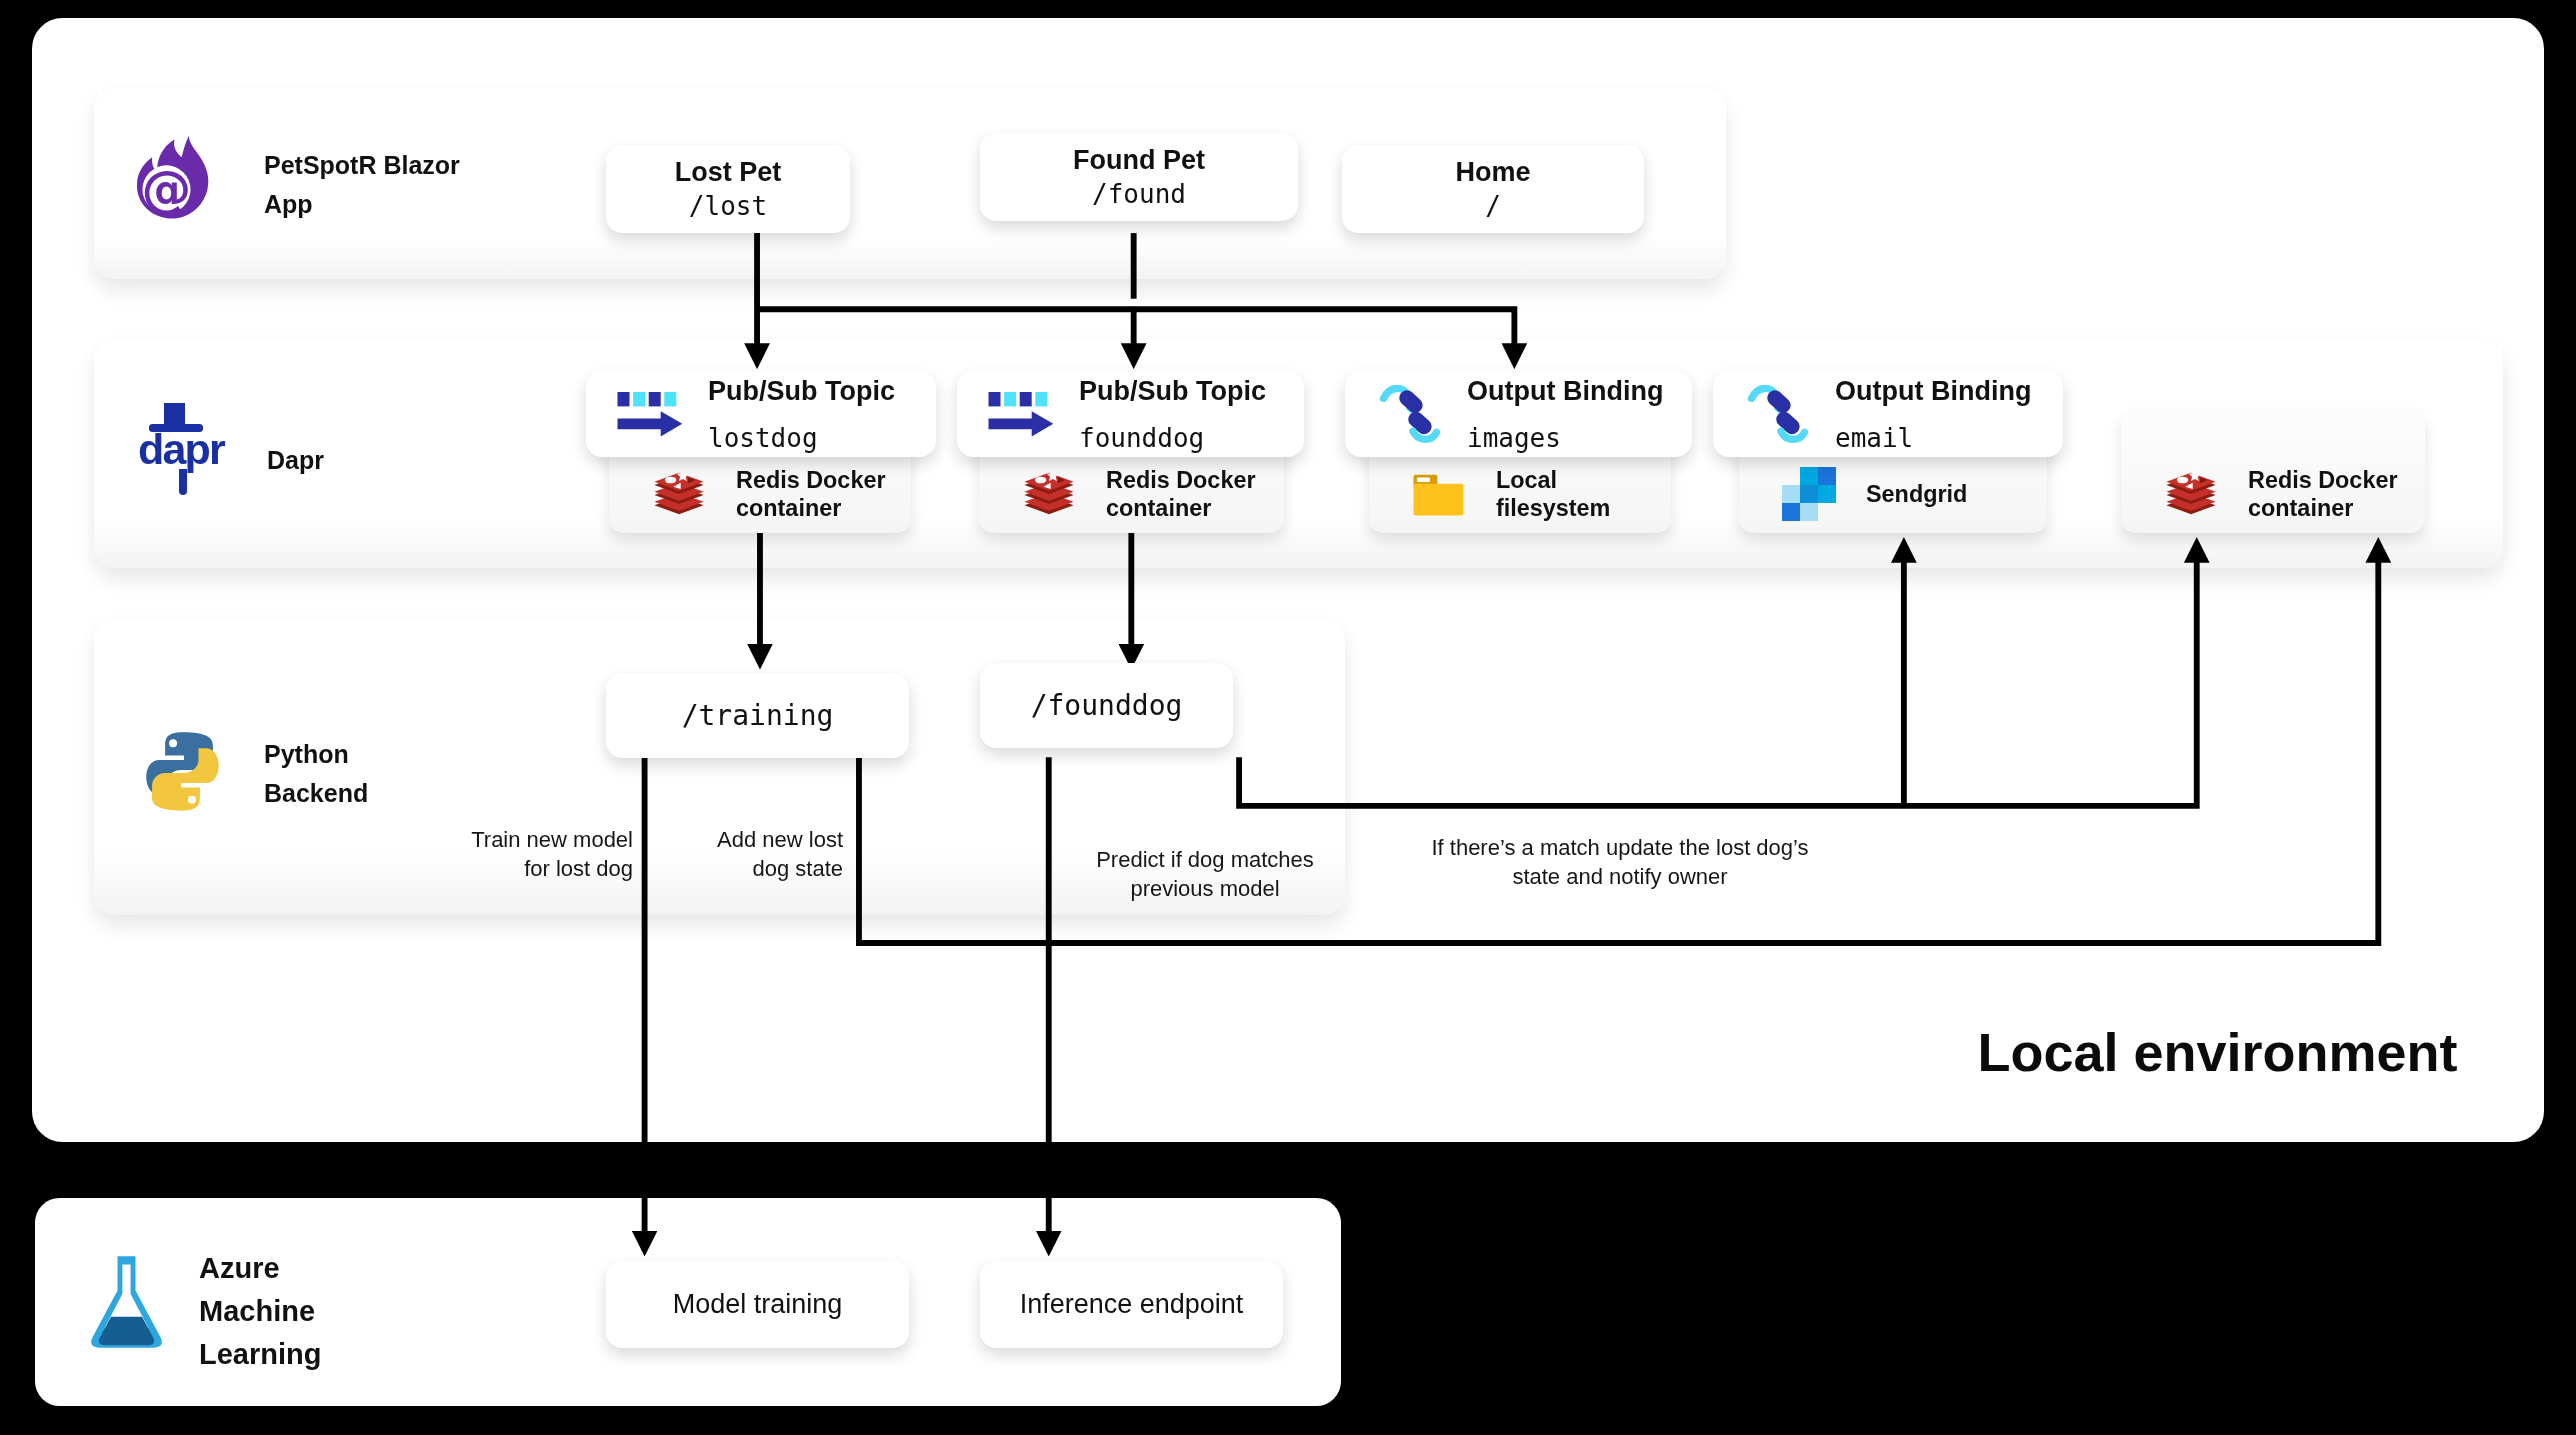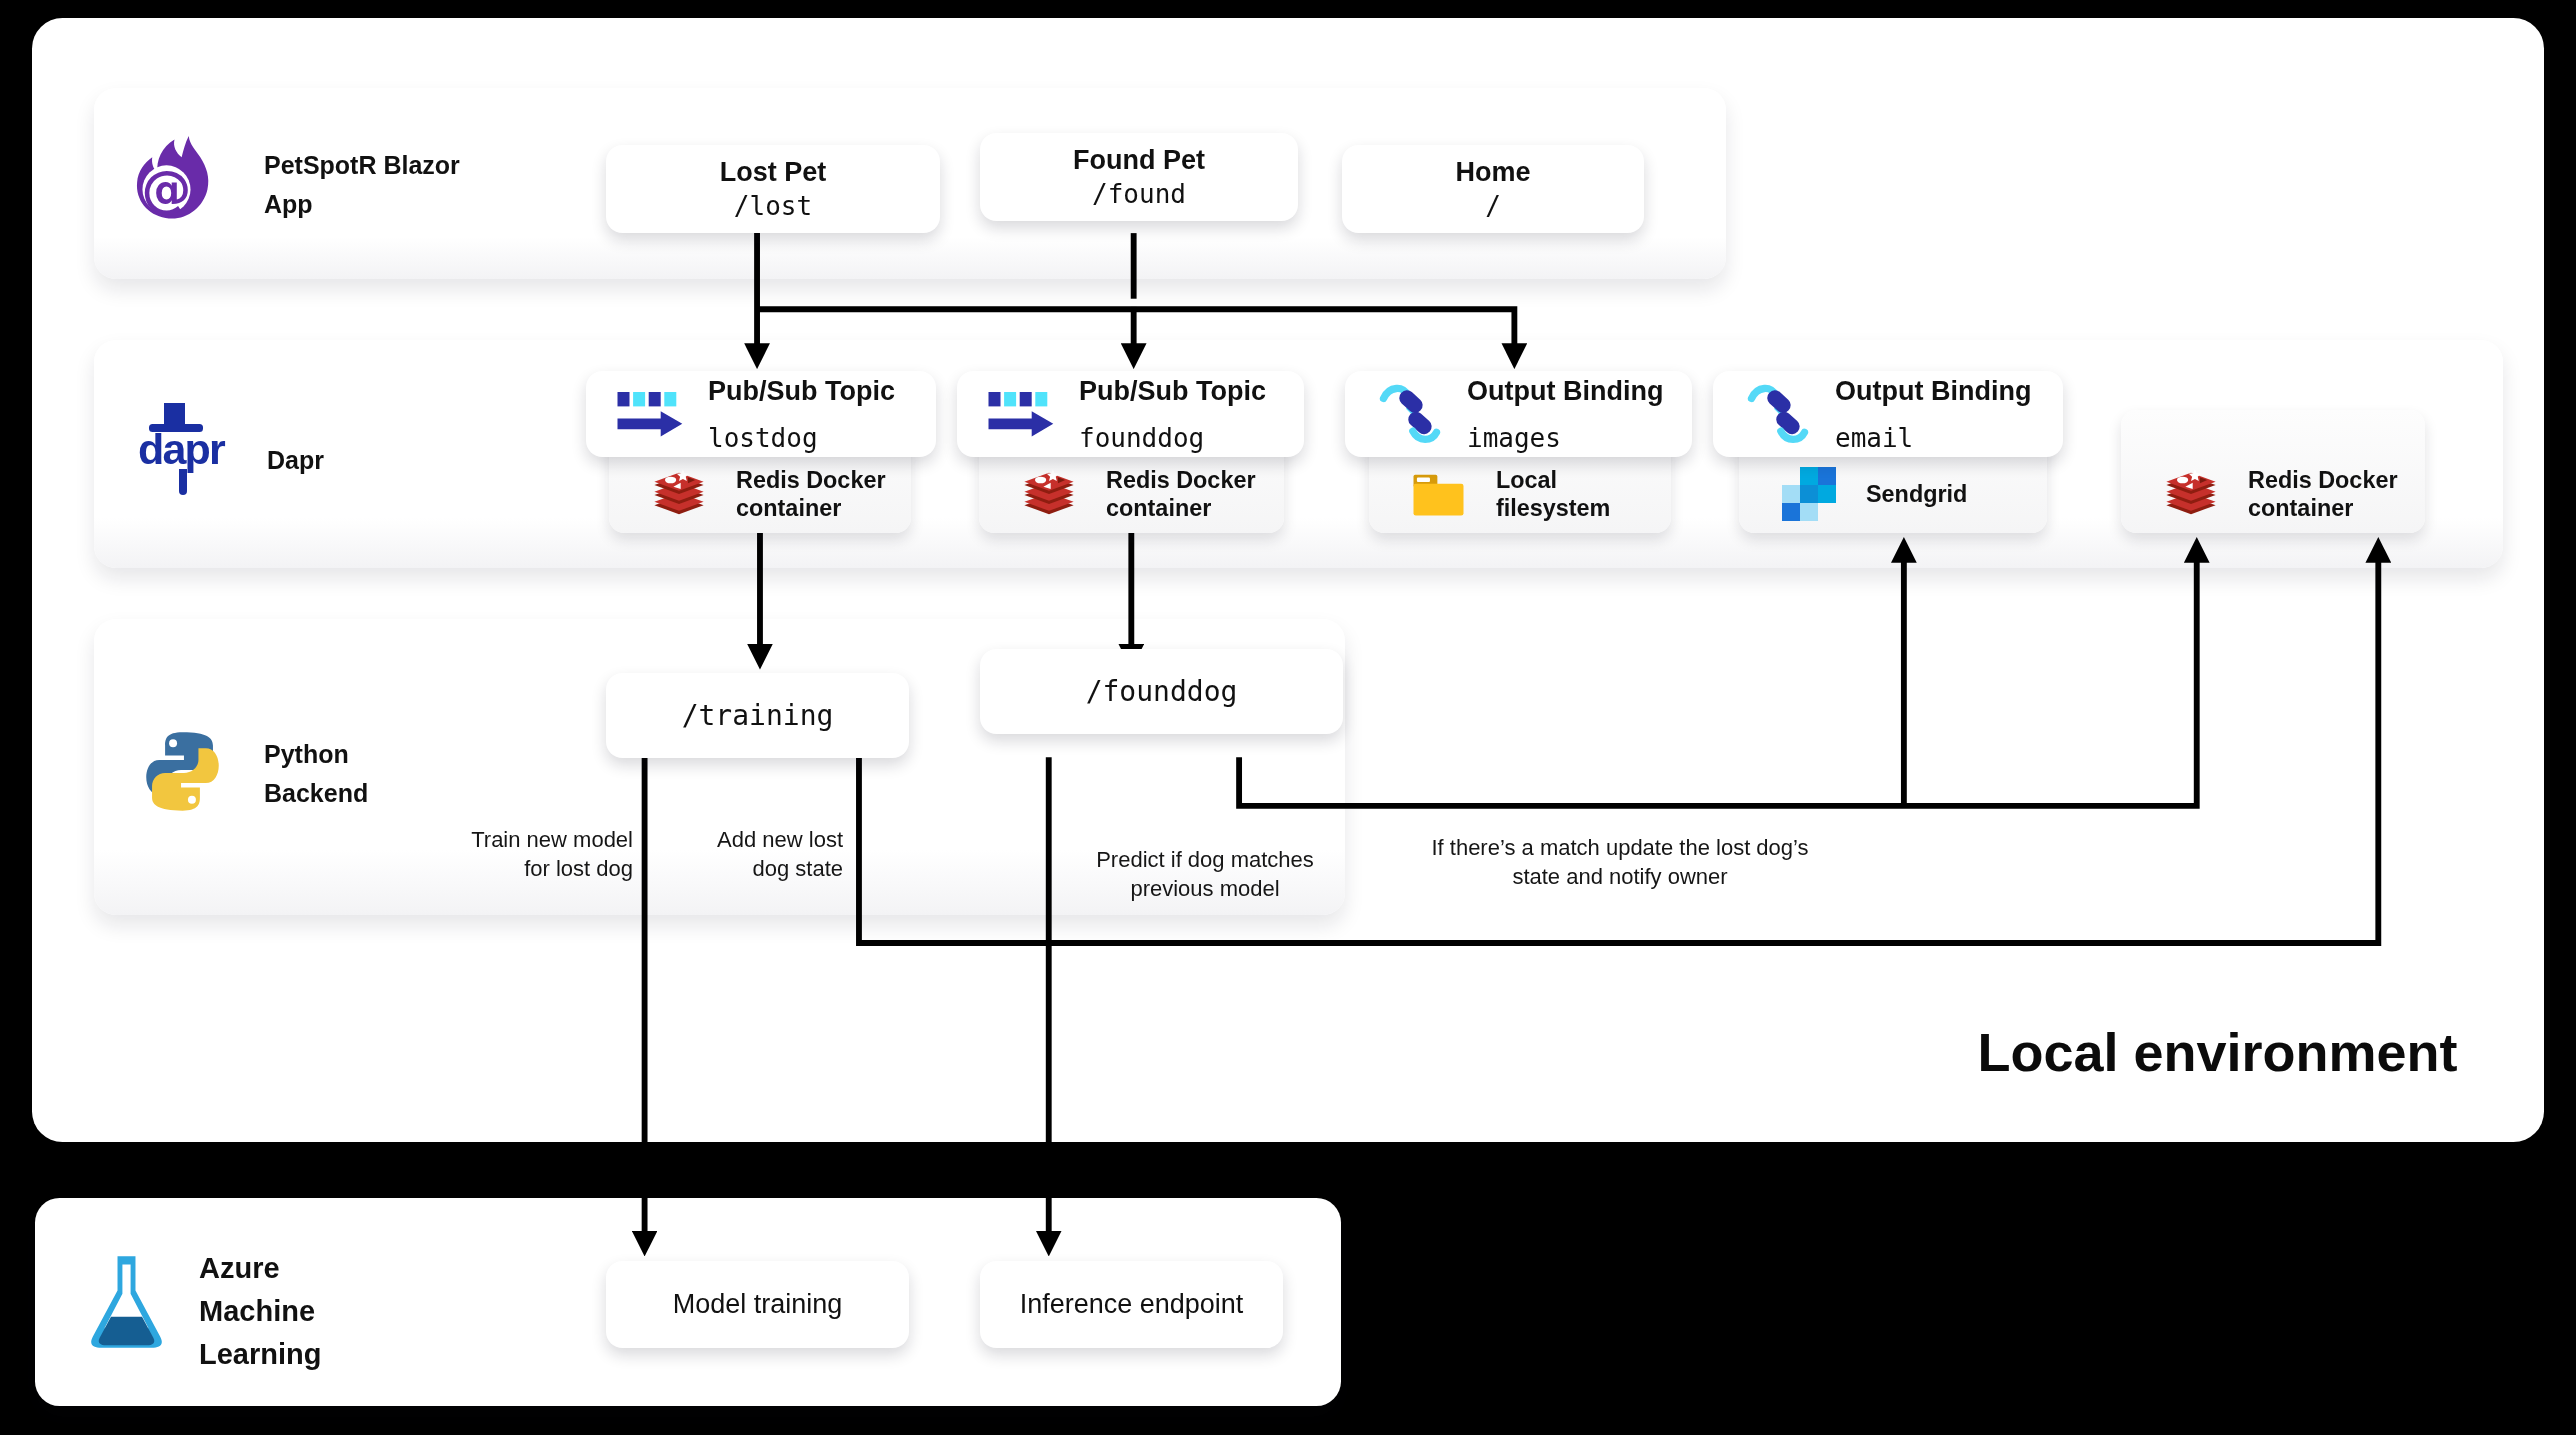--- a/index.html
+++ b/index.html
@@ -88,21 +88,21 @@
 
   <div class="logo" style="left:130px;top:136px">
     <svg width="89" height="89" viewBox="0 0 100 100">
       <path d="M66,0 C67,10 74,16 79,24 C86,35 90,47 87,60 C82,82 61,96 40,92 C20,89 6,72 8,52 C9,40 16,30 25,24 C24,31 26,37 31,41 C29,28 36,12 50,4 C48,12 52,19 58,24 C60,16 62,8 66,0 Z" fill="#692BA9"></path>
       <circle cx="41" cy="60" r="27" fill="#fff"></circle>
       <text x="41" y="79" font-size="56" font-weight="bold" fill="#692BA9" text-anchor="middle" font-family="DejaVu Sans, sans-serif">@</text>
     </svg>
   </div>
   <div class="sec-title" style="left:264px;top:146px;width:199px">PetSpotR Blazor App</div>
 
-  <div class="node col" style="left:606px;top:145px;width:334px;height:88px">
+  <div class="node col" style="left:606px;top:145px;width:244px;height:88px">
     <span class="plabel">Lost Pet</span>
     <span class="ppath mono">/lost</span>
   </div>
   <div class="node col" style="left:980px;top:133px;width:318px;height:88px">
     <span class="plabel">Found Pet</span>
     <span class="ppath mono">/found</span>
   </div>
   <div class="node col" style="left:1342px;top:145px;width:302px;height:88px">
     <span class="plabel">Home</span>
     <span class="ppath mono">/</span>
@@ -279,21 +279,21 @@
       <circle cx="47" cy="21" r="5.5" fill="#fff"></circle>
       <path d="M60,114 c22,0 24,-9 24,-18 V82 H58 v-6 h34 c12,0 18,-12 18,-24 c0,-12 -6,-24 -18,-24 H82 v16 c0,10 -9,18 -20,18 H36 c-10,0 -18,8 -18,18 v16 c0,10 8,18 42,18 z" fill="#F2C63F"></path>
       <circle cx="73" cy="99" r="5.5" fill="#fff"></circle>
     </svg>
   </div>
   <div class="sec-title" style="left:264px;top:735px;width:182px">Python Backend</div>
 
   <div class="node ep-node mono" style="left:606px;top:673px;width:303px;height:85px">
     <span>/training</span>
   </div>
-  <div class="node ep-node mono" style="left:980px;top:649px;width:363px;height:85px">
+  <div class="node ep-node mono" style="left:980px;top:663px;width:253px;height:85px">
     <span>/founddog</span>
   </div>
 
   <div class="ann" style="left:451px;top:825px;width:182px;text-align:right">Train new model for lost dog</div>
   <div class="ann" style="left:691px;top:825px;width:152px;text-align:right">Add new lost dog state</div>
   <div class="ann" style="left:1073px;top:845px;width:264px;text-align:center">Predict if dog matches previous model</div>
   <div class="ann" style="left:1421px;top:833px;width:398px;text-align:center">If there’s a match update the lost dog’s state and notify owner</div>
 
   <div class="envlabel">Local environment</div>
 

